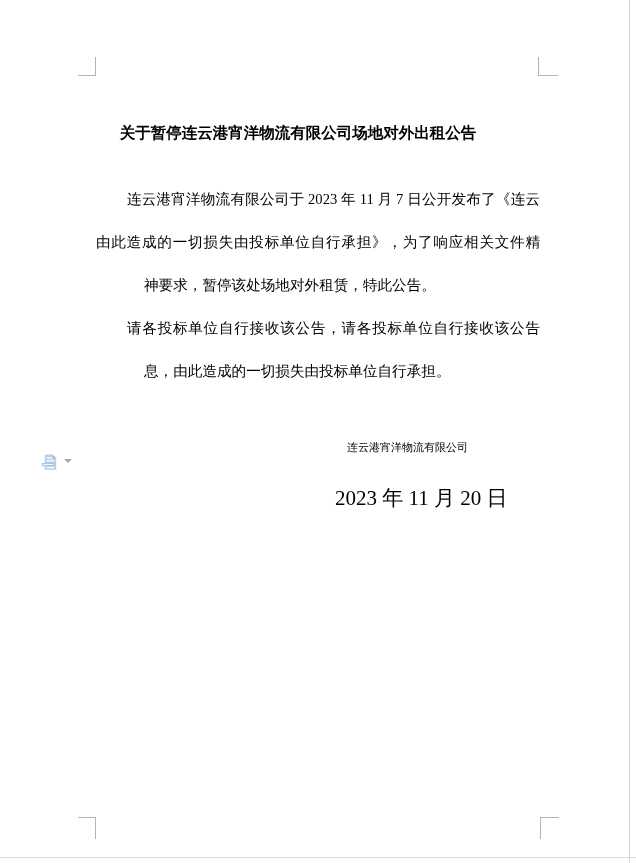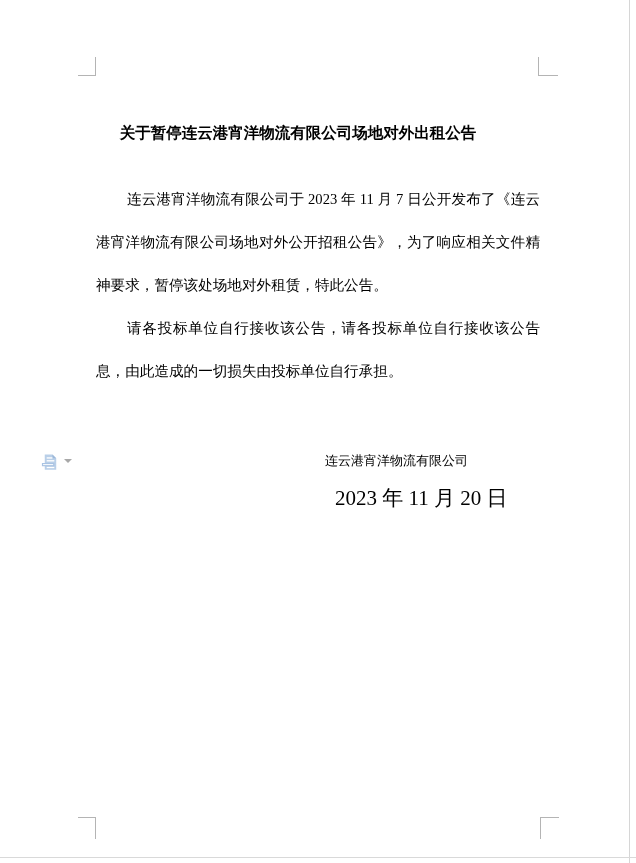--- a/index.html
+++ b/index.html
@@ -36,27 +36,27 @@
   .body-text {
     position: absolute; left: 96px; top: 178px; width: 444px;
     font-size: 14.6px;
   }
   .line {
     height: 43px; line-height: 43px;
     text-align: justify; text-align-last: justify;
     white-space: nowrap; overflow: hidden;
   }
   .line.last {
-    text-align: left; text-align-last: left;
+    text-align: left; text-align-last: left; margin-left: 48px;
   }
   .line.indent { text-indent: 31px; }
 
   .signature {
-    position: absolute; left: 96px; top: 450px; width: 372px;
-    font-size: 13px; line-height: 22px;
+    position: absolute; left: 96px; top: 436px; width: 372px;
+    font-size: 11px; line-height: 22px;
     text-align: right; white-space: nowrap;
   }
   .doc-date {
     position: absolute; left: 335px; top: 487px;
     font-size: 21px; line-height: 22px;
     white-space: nowrap;
   }
 
   
   .paste-btn {
@@ -83,21 +83,21 @@
   <div class="crop crop-bl"></div>
   <div class="crop crop-br"></div>
 
   <div class="edge-right"></div>
   <div class="edge-bottom"></div>
 
   <div class="doc-title">关于暂停连云港宵洋物流有限公司场地对外出租公告</div>
 
   <div class="body-text">
     <div class="line indent">连云港宵洋物流有限公司于 2023 年 11 月 7 日公开发布了《连云</div>
-    <div class="line">港宵洋物流有限公司场地对外公开招租公告》，为了响应相关文件精</div>
+    <div class="line">由此造成的一切损失由投标单位自行承担》，为了响应相关文件精</div>
     <div class="line last">神要求，暂停该处场地对外租赁，特此公告。</div>
     <div class="line indent">请各投标单位自行接收该公告，请各投标单位自行接收该公告</div>
     <div class="line last">息，由此造成的一切损失由投标单位自行承担。</div>
   </div>
 
   <div class="signature">连云港宵洋物流有限公司</div>
   <div class="doc-date">2023 年 11 月 20 日</div>
 
   <div class="paste-btn">
     <svg class="paste-icon" viewBox="0 0 22 22" xmlns="http://www.w3.org/2000/svg">

